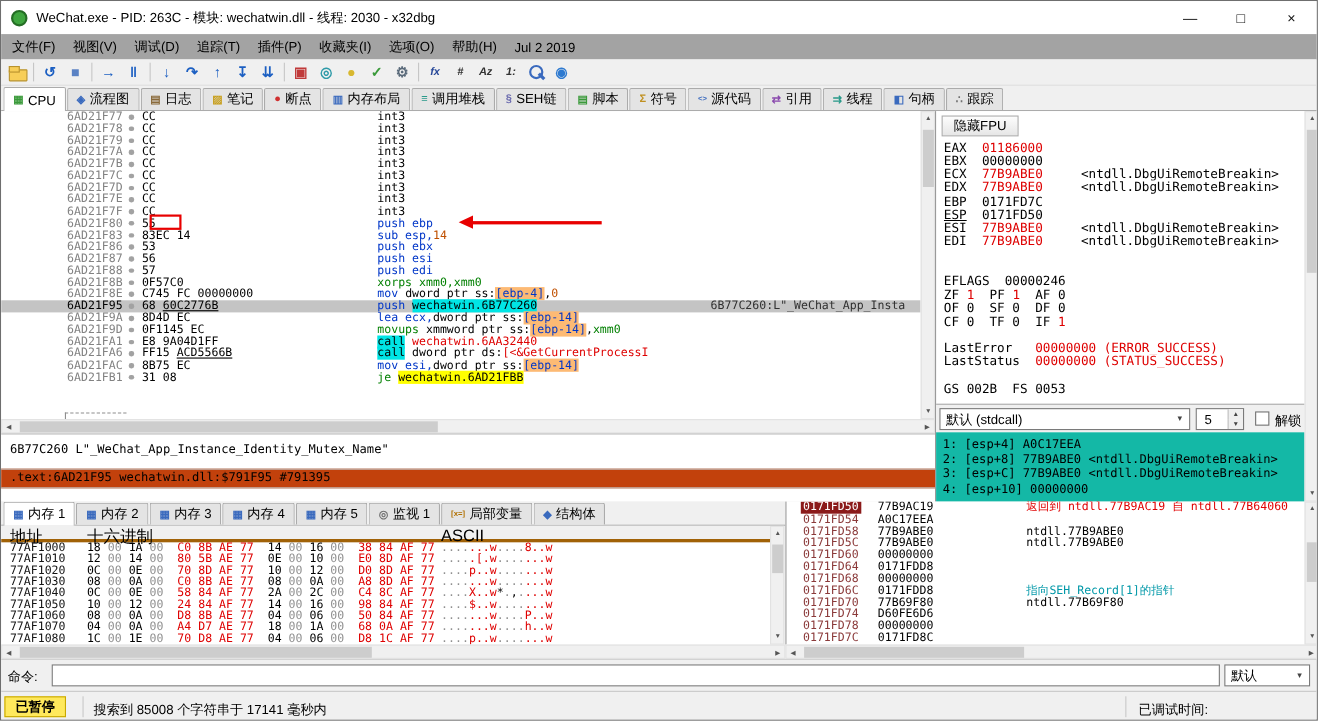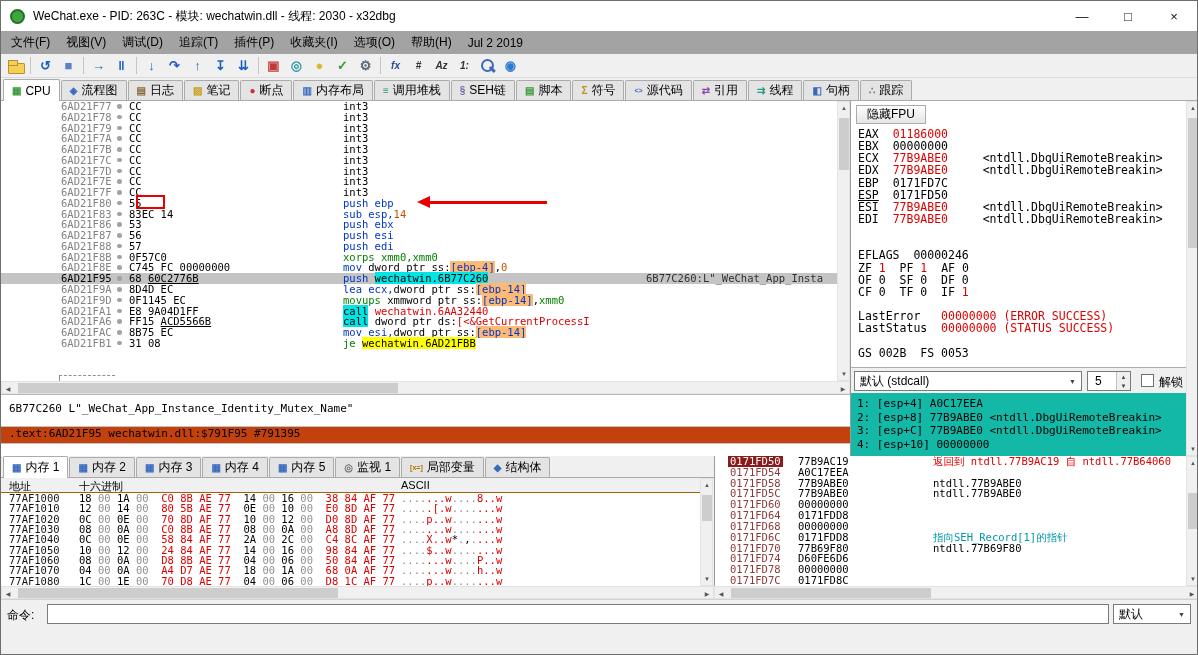--- a/index.html
+++ b/index.html
@@ -75,21 +75,21 @@
   #argspin{position:absolute;left:236px;top:3px;width:44px;height:20px;background:#FFF;border:1px solid #7A7A7A;font-size:12px;display:flex;align-items:center;padding-left:7px}
   .spinbtns{position:absolute;right:0;top:0;width:14px;height:18px;display:flex;flex-direction:column}
   .spb{flex:1;font-size:6px;display:flex;align-items:center;justify-content:center;background:#EFEFEF;border-left:1px solid #C0C0C0;color:#444}
   #unlockbox{position:absolute;left:290px;top:6px;width:13px;height:13px;background:#FFF;border:1px solid #707070}
   #unlocklabel{position:absolute;left:308px;top:6px;font-size:12px}
   #argspane{position:absolute;left:0;top:292px;width:100%;bottom:0;background:#14b8a6;padding-top:4px}
   .argline{height:13.5px;line-height:13.5px;font-family:"DejaVu Sans Mono",monospace;font-size:11px;padding-left:6px;white-space:pre;color:#000}
 
   
   #dumppane{position:absolute;left:0;top:477px;width:699px;height:108px;background:#FFF;overflow:hidden}
-  #dumpheader{position:relative;height:15px;background:#F0F0F0;border-bottom:1px solid #a16207;font-size:11px}
+  #dumpheader{position:relative;height:15px;background:#F0F0F0;border-bottom:3px solid #a16207;font-size:15px}
   .mh{position:absolute;top:1px;color:#000}
   #mh-addr{left:8px}#mh-hex{left:78px}#mh-ascii{left:400px}
   .mrow{position:relative;height:10.35px;line-height:10.35px;font-family:"DejaVu Sans Mono",monospace;font-size:10.5px;white-space:pre}
   .maddr{position:absolute;left:8px;color:#141414}
   .mhex{position:absolute;left:78px}
   .mascii{position:absolute;left:400px}
   .hr{color:#DE0000}.hg{color:#909090}.hk{color:#000}
 
   
   #stackpane{position:absolute;left:713px;top:455px;width:472px;height:130px;background:#FFF;border-left:1px solid #9A9A9A;overflow:hidden}
@@ -442,14 +442,21 @@
 
   <div id="cmdbar">
     <span id="cmdlabel">命令:</span>
     <input id="cmdinput" style="">
     <div id="cmddrop">
       <span>默认</span>
       <span class="combo-arrow">▼</span>
     </div>
   </div>
 
+  <div id="statusbar">
+    <div id="statusbadge">已暂停</div>
+    <div class="ssep" id="ssep1"></div>
+    <span id="statusmsg">搜索到 85008 个字符串于 17141 毫秒内</span>
+    <div class="ssep" id="ssep2"></div>
+    <span id="statusright">已调试时间:</span>
+  </div>
 
 </div>
 
 </body></html>

